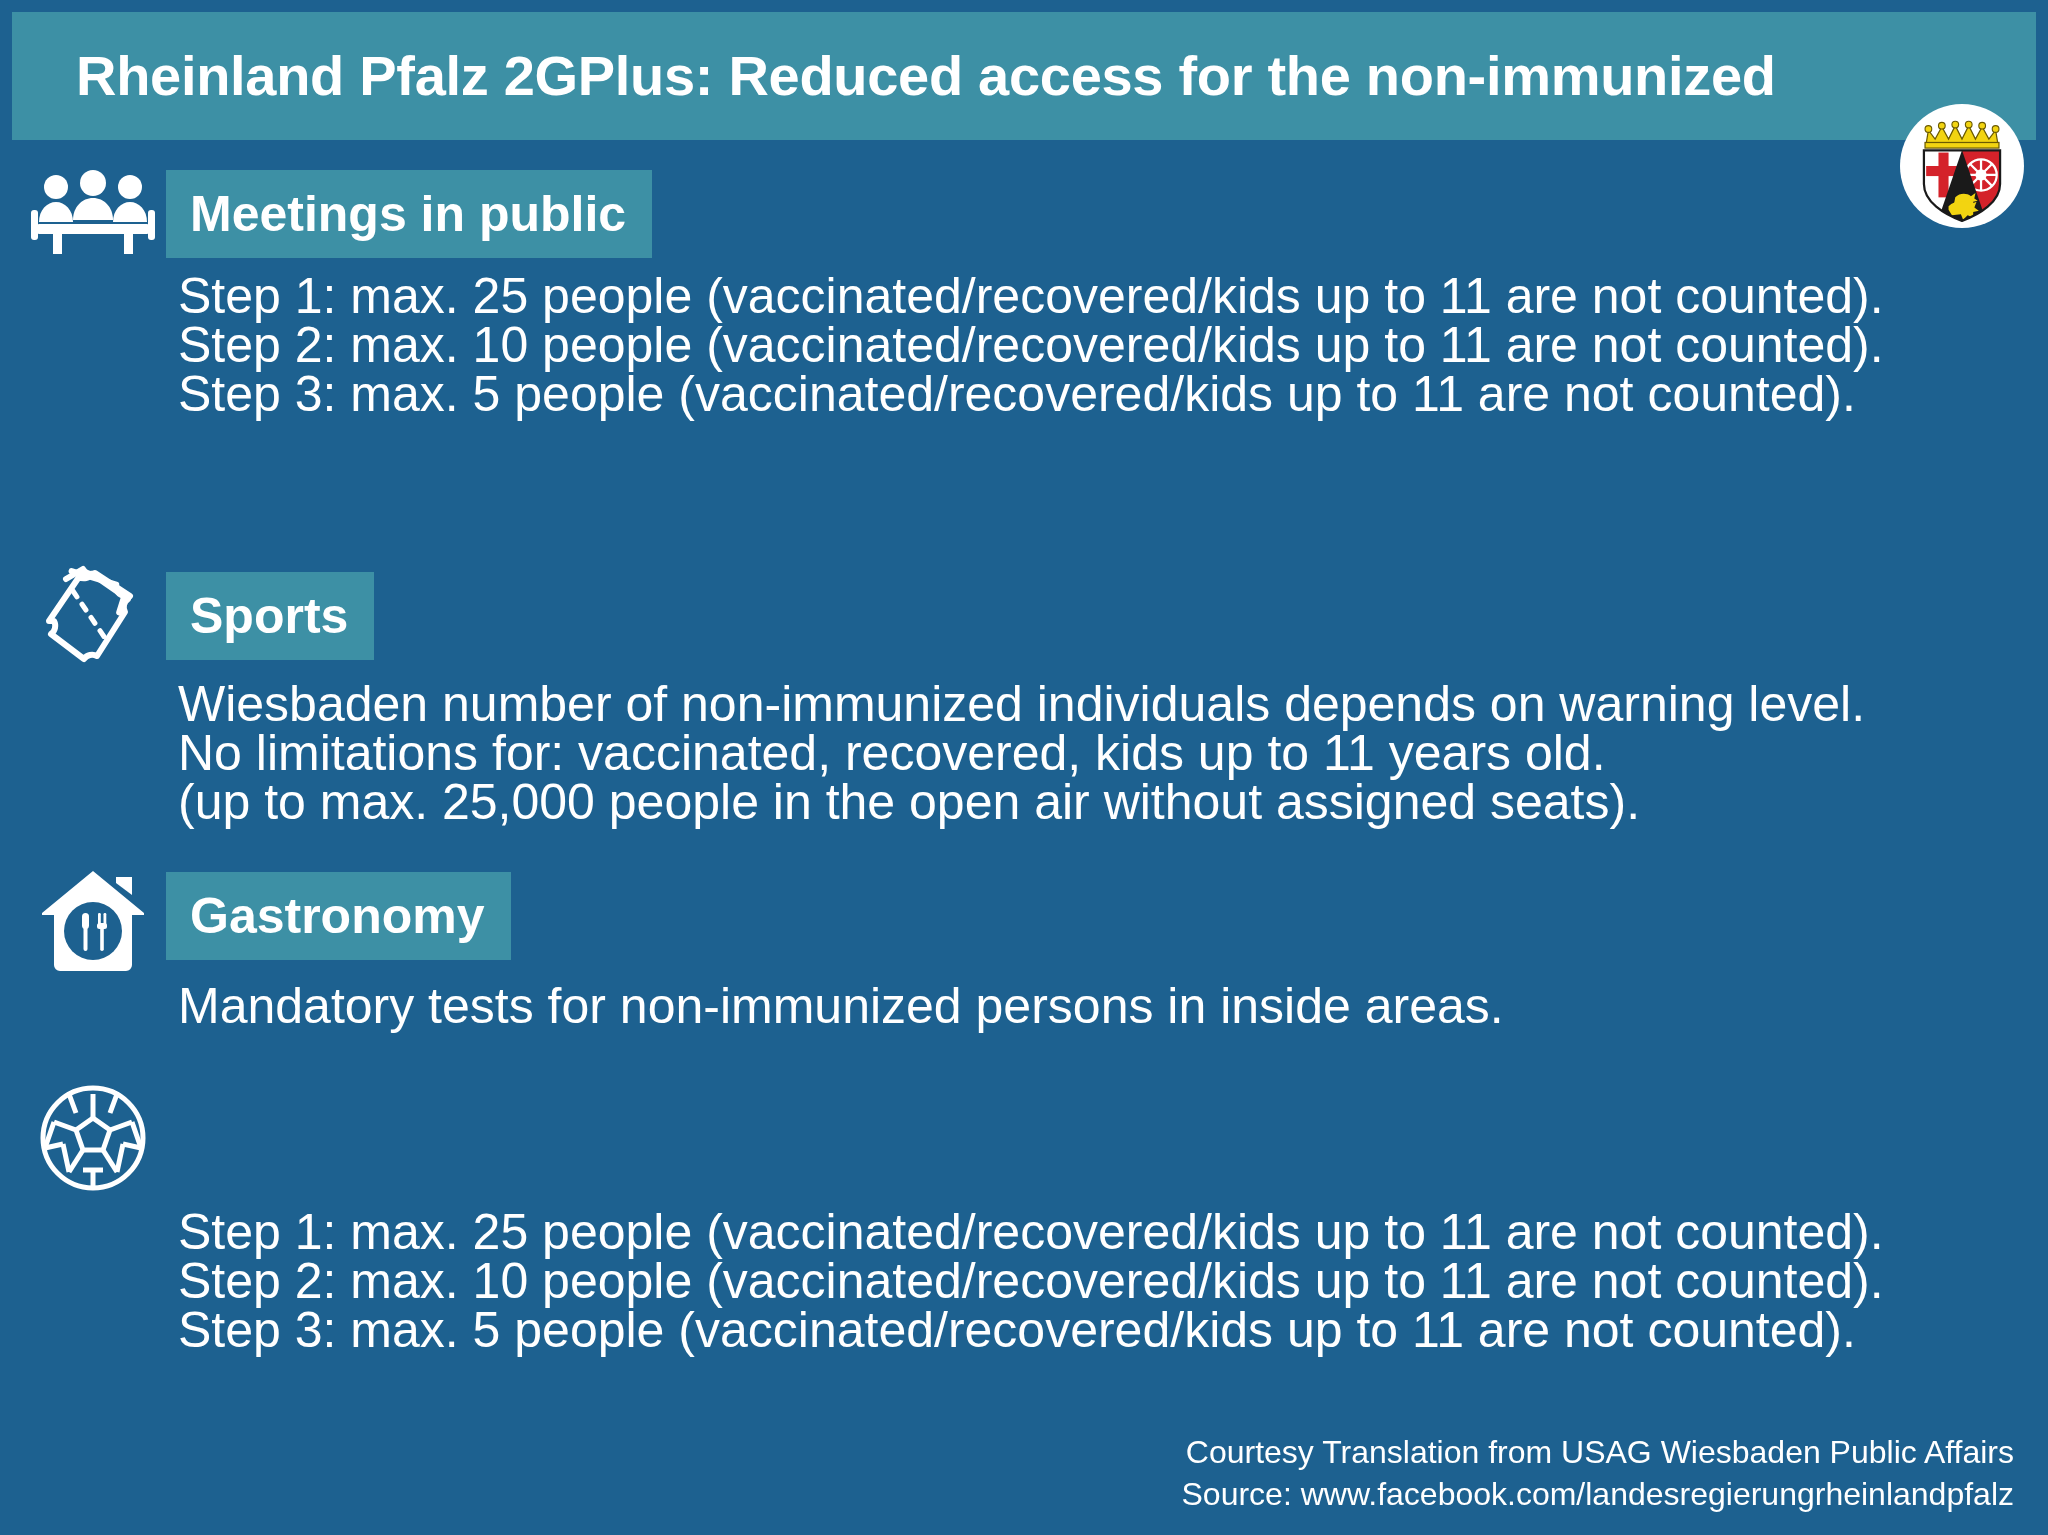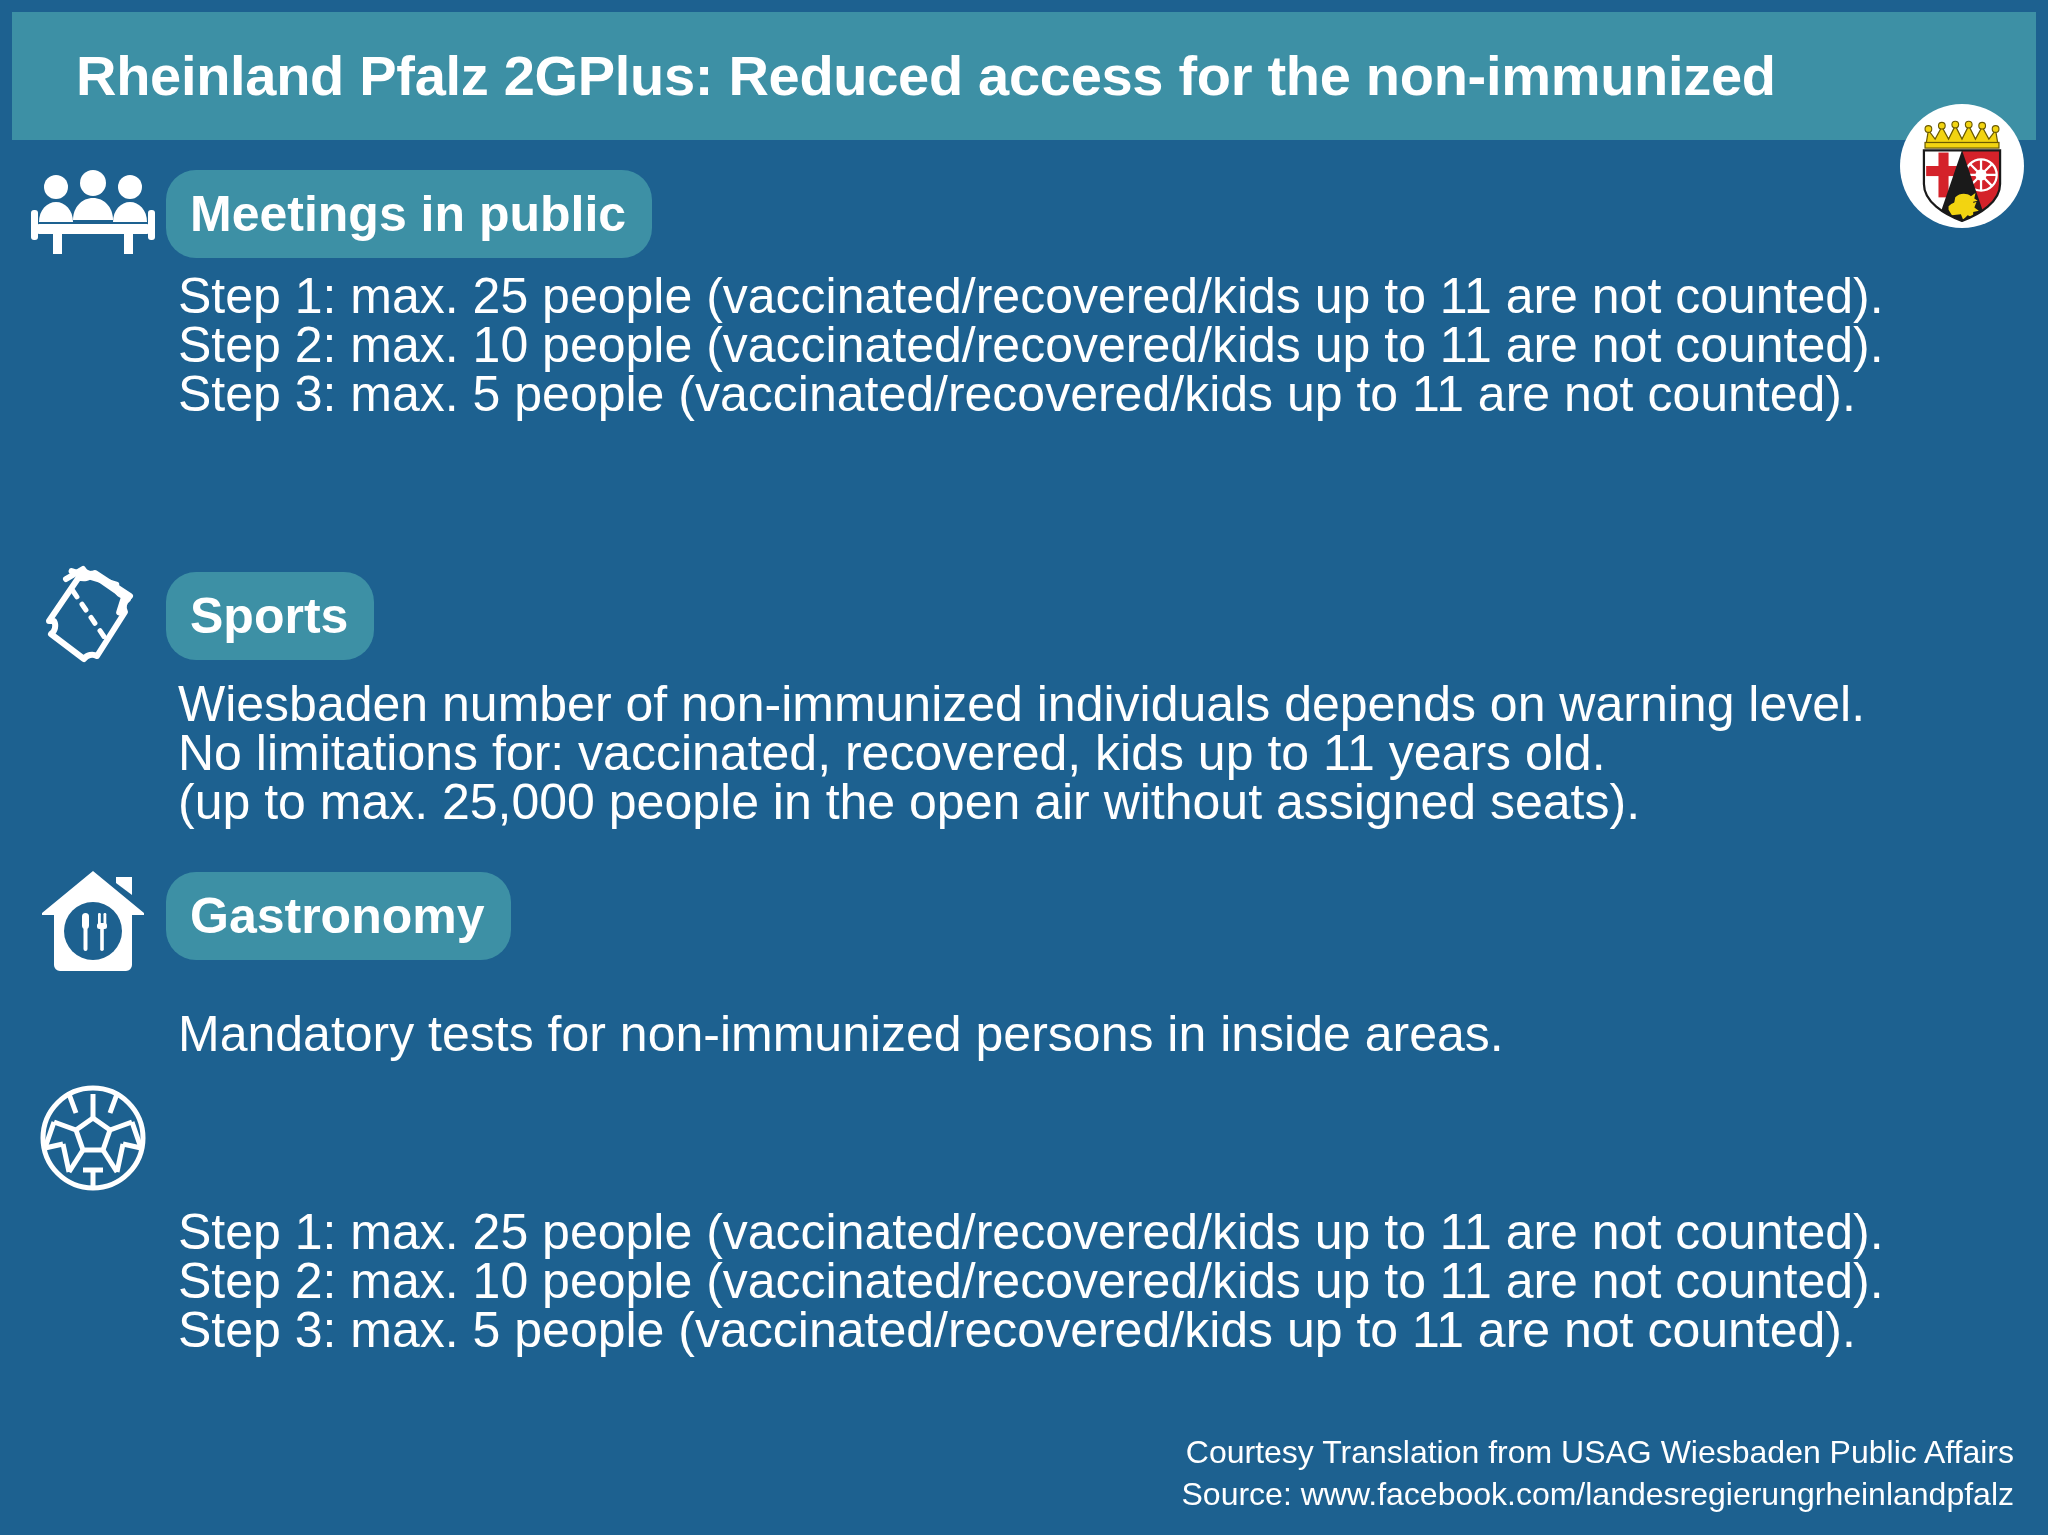--- a/index.html
+++ b/index.html
@@ -82,21 +82,20 @@
   .sec-icon svg { display: block; }
   .sec-title-box {
     position: absolute;
     left: 166px;
     top: 2px;
     background: #3d90a5;
     height: 88px;
     display: flex;
     align-items: center;
     padding: 0 26px 0 24px;
-    border-radius: 30px;
   }
   .sec-title {
     color: #ffffff;
     font-size: 50px;
     font-weight: bold;
     line-height: 1;
     white-space: nowrap;
   }
   .sec-body {
     position: absolute;
@@ -260,21 +259,21 @@
             <rect x="69.5" y="48" width="2.8" height="13" rx="1.2"></rect>
             <rect x="63" y="58" width="10" height="6" rx="2.5"></rect>
             <rect x="66.2" y="62" width="3.6" height="24" rx="1.8"></rect>
           </g>
         </svg>
       </div>
       <div class="sec-title-box">
         <span class="sec-title">Gastronomy</span>
       </div>
     </div>
-    <div class="sec-body" style="top:112px;margin-top:28px;">
+    <div class="sec-body" style="top:112px;">
       <div class="body-line">Mandatory tests for non-immunized persons in inside areas.</div>
     </div>
   </div>
 
   <div class="section" style="top:1090px;">
     <div class="sec-head">
       <div class="sec-icon">
         <svg width="112" height="112" viewBox="0 0 112 112" aria-hidden="true">
           <g fill="none" stroke="#ffffff" stroke-width="5" stroke-linejoin="round">
             <circle cx="56" cy="56" r="50"></circle>

